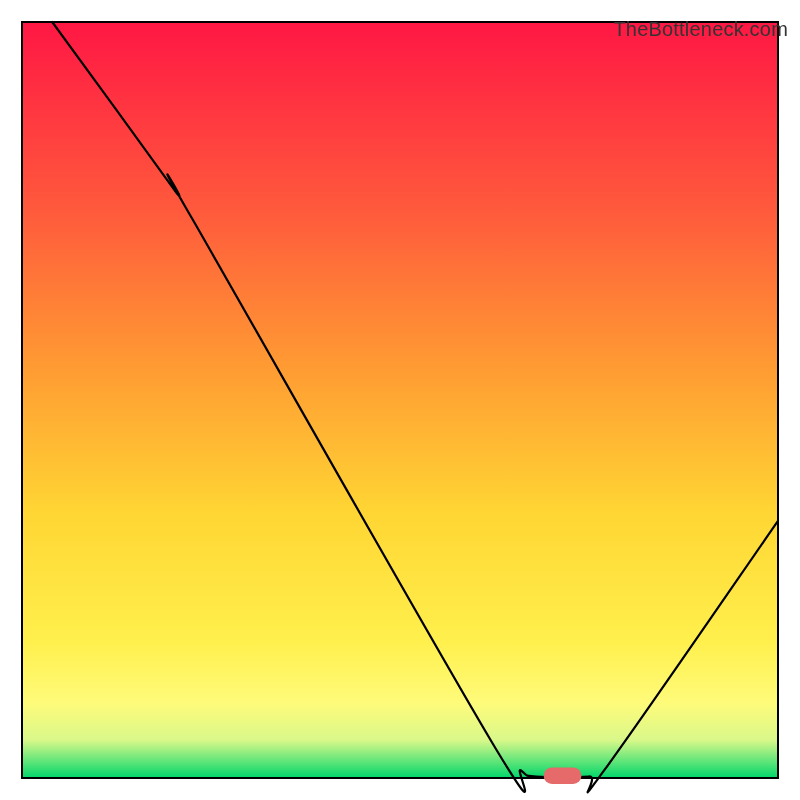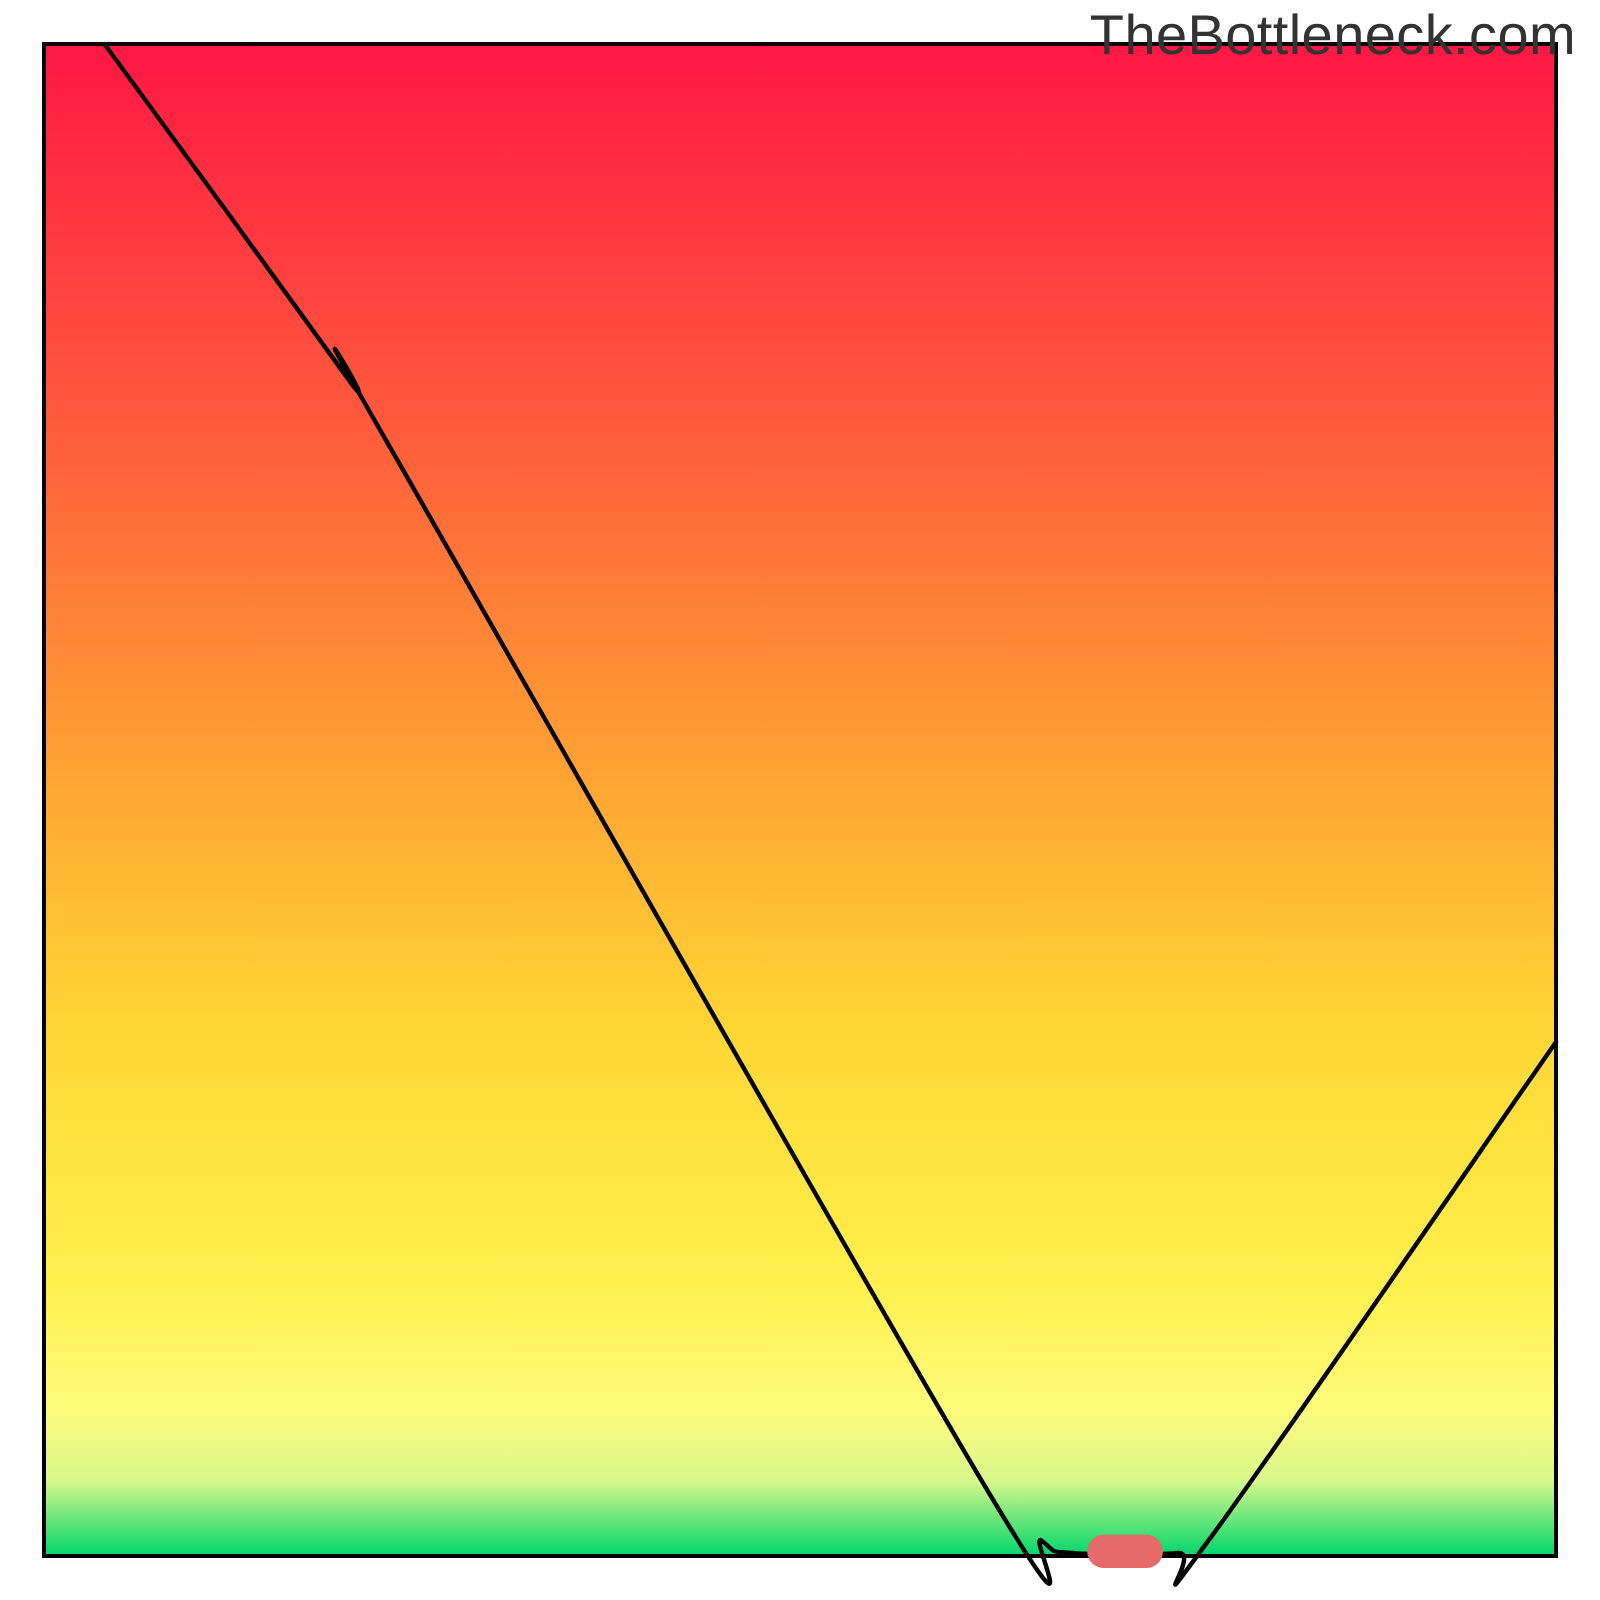--- a/index.html
+++ b/index.html
@@ -10,24 +10,24 @@
     background: #ffffff;
     font-family: Arial, Helvetica, sans-serif;
   }
   .chart-container {
     position: relative;
     width: 800px;
     height: 800px;
   }
   .watermark {
     position: absolute;
-    top: 2px;
+    top: 18px;
     right: 12px;
     color: #333;
-    font-size: 28px;
+    font-size: 20px;
     font-weight: 500;
     z-index: 5;
     letter-spacing: 0.2px;
   }
   svg {
     position: absolute;
     top: 0;
     left: 0;
   }
 </style>

